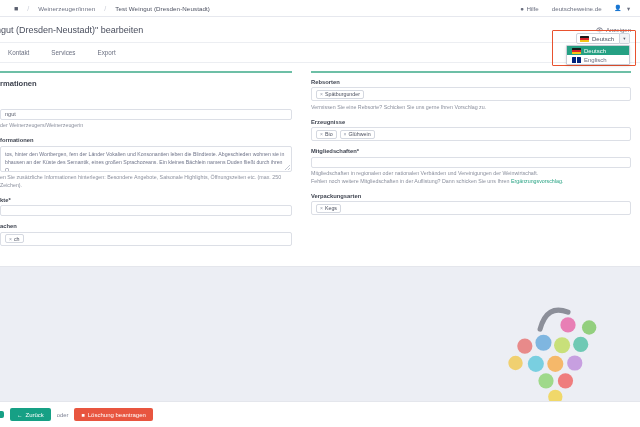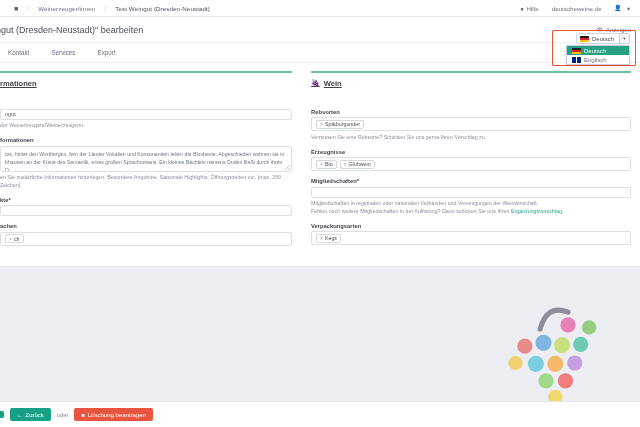--- a/index.html
+++ b/index.html
@@ -117,21 +117,21 @@
   .col { padding-top: 8px; }
   .col-left  { width: 300px; padding-left: 0; padding-right: 8px; }
   .col-right { width: 340px; padding-left: 11px; padding-right: 9px; }
 
   .accentline { height: 1.6px; background: #6dbfa6; margin-bottom: 6px; }
   .acc-left { margin-left: -10px; }
 
   .sechead {
     font-size: 7.6px; color: #3f4450; font-weight: 700;
     display: flex; align-items: center; gap: 4px;
-    margin-bottom: 21px; white-space: nowrap; text-decoration: underline;
+    margin-bottom: 21px; white-space: nowrap;
   }
   .sechead .gl { font-size: 7px; color: #6b7081; font-weight: 400; }
 
   .flabel {
     font-size: 5.8px; color: #3f4450; font-weight: 700;
     margin-bottom: 2.5px; white-space: nowrap;
   }
   .fhelp {
     font-size: 5.3px; color: #8a8f9d; line-height: 1.5;
     margin-top: 2.5px;
@@ -280,24 +280,20 @@
         <span class="tag">
           <span class="x">×</span>
           <span>ch</span>
         </span>
       </div>
     </div>
   </div>
 
   <div class="col col-right">
     <div class="accentline"></div>
-    <div class="sechead">
-      <span class="gl">🍇</span>
-      <span>Wein</span>
-    </div>
 
     <div class="grp">
       <div class="flabel">Rebsorten</div>
       <div class="fld">
         <span class="tag">
           <span class="x">×</span>
           <span>Spätburgunder</span>
         </span>
       </div>
       <div class="fhelp">Vermissen Sie eine Rebsorte? Schicken Sie uns gerne Ihren Vorschlag zu.</div>

